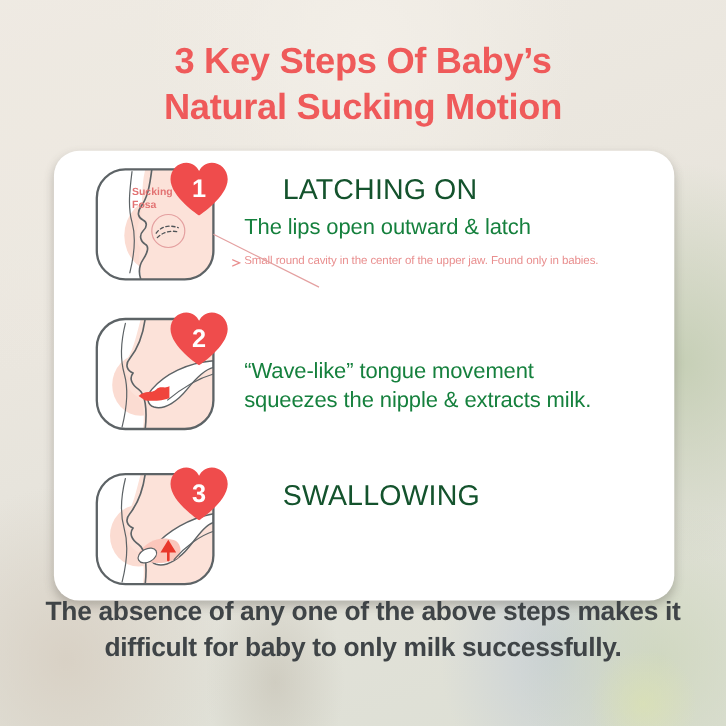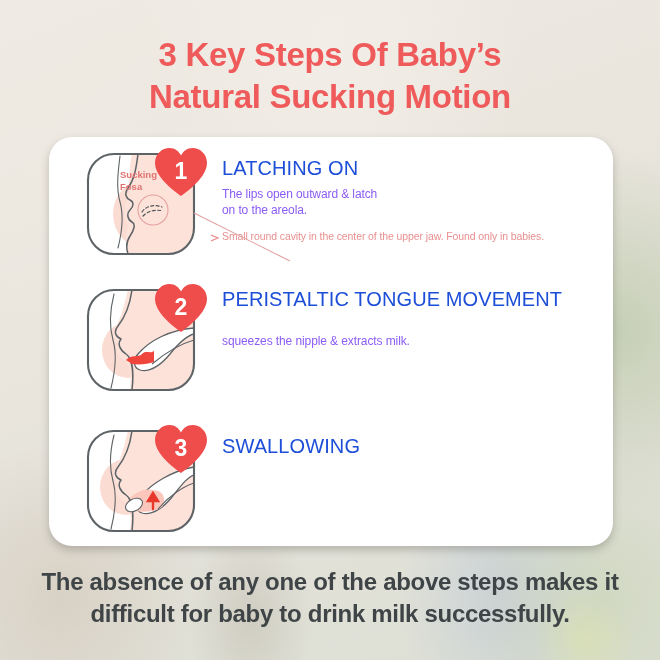--- a/index.html
+++ b/index.html
@@ -109,29 +109,30 @@
     z-index: 2;
   }
 
   
   .txt-wrap {
     margin-left: 6px;
     padding-top: 8px;
     flex: 1;
   }
   .step-title {
-    color: #1d4ed8;
-    font-size: 20px;
+    color: #14532d;
+    font-size: 26px;
     line-height: 1.18;
     letter-spacing: 0.1px;
     margin-bottom: 6px;
+    margin-left: 35px;
   }
   .step-body {
-    color: #8b5cf6;
-    font-size: 12px;
+    color: #15803d;
+    font-size: 20px;
     line-height: 1.33;
     letter-spacing: -0.1px;
   }
   .step-note {
     color: #e98f8f;
     font-size: 10.5px;
     line-height: 1.3;
     margin-top: 11px;
     letter-spacing: -0.1px;
     position: relative;
@@ -148,21 +149,21 @@
     width: 98px;
     height: 52px;
     overflow: visible;
     pointer-events: none;
   }
 
   
   #footer {
     position: absolute;
     left: 0;
-    top: 566px;
+    top: 541px;
     width: 660px;
     text-align: center;
     color: #3f4447;
     font-size: 24px;
     font-weight: bold;
     line-height: 1.33;
     letter-spacing: -0.3px;
   }
   #footer .ft-line { display: block; }
 </style>
@@ -209,21 +210,20 @@
           <path d="M29 50 C29 50 3 33 3 17 C3 8 10 2 17.5 2 C23 2 27 5.5 29 9.5 C31 5.5 35 2 40.5 2 C48 2 55 8 55 17 C55 33 29 50 29 50 Z" fill="#ef4c4c"></path>
         </svg>
         <span class="num">1</span>
       </div>
     </div>
 
     <div class="txt-wrap">
       <div class="step-title">LATCHING ON</div>
       <div class="step-body">
         <span>The lips open outward &amp; latch</span><br>
-        <span>on to the areola.</span>
       </div>
       <div class="step-note">
         <svg width="8" height="8" viewBox="0 0 8 8" style="position:absolute;left:-11px;top:4px">
           <path d="M0 1 L7 4 L0 7" fill="none" stroke="#e98f8f" stroke-width="1.2"></path>
         </svg>
         <span>Small round cavity in the center of the upper jaw. Found only in babies.</span>
       </div>
     </div>
 
     <div style="position:absolute;left:71px;top:21px;color:#e27272;font-size:9.5px;font-weight:bold;line-height:1.25;">
@@ -266,24 +266,24 @@
       <div class="heart-badge">
         <svg width="58" height="52" viewBox="0 0 58 52">
           <path d="M29 50 C29 50 3 33 3 17 C3 8 10 2 17.5 2 C23 2 27 5.5 29 9.5 C31 5.5 35 2 40.5 2 C48 2 55 8 55 17 C55 33 29 50 29 50 Z" fill="#ef4c4c"></path>
         </svg>
         <span class="num">2</span>
       </div>
     </div>
 
     <div class="txt-wrap">
       <div class="step-title">
-        <span>PERISTALTIC TONGUE MOVEMENT</span><br>
+        <br>
       </div>
       <div class="step-body">
-        <br>
+        <span>“Wave-like” tongue movement</span><br>
         <span>squeezes the nipple &amp; extracts milk.</span>
       </div>
     </div>
   </div>
 
   <div class="step-row" id="step-3">
     <div class="illus-wrap">
       <svg class="illus-svg" width="132" height="112" viewBox="0 0 132 112">
         <defs>
           <clipPath id="clip3">
@@ -320,14 +320,14 @@
 
     <div class="txt-wrap">
       <div class="step-title">SWALLOWING</div>
     </div>
   </div>
 
 </div>
 
 <div id="footer">
   <span class="ft-line">The absence of any one of the above steps makes it</span>
-  <span class="ft-line">difficult for baby to drink milk successfully.</span>
+  <span class="ft-line">difficult for baby to only milk successfully.</span>
 </div>
 
 </body></html>

